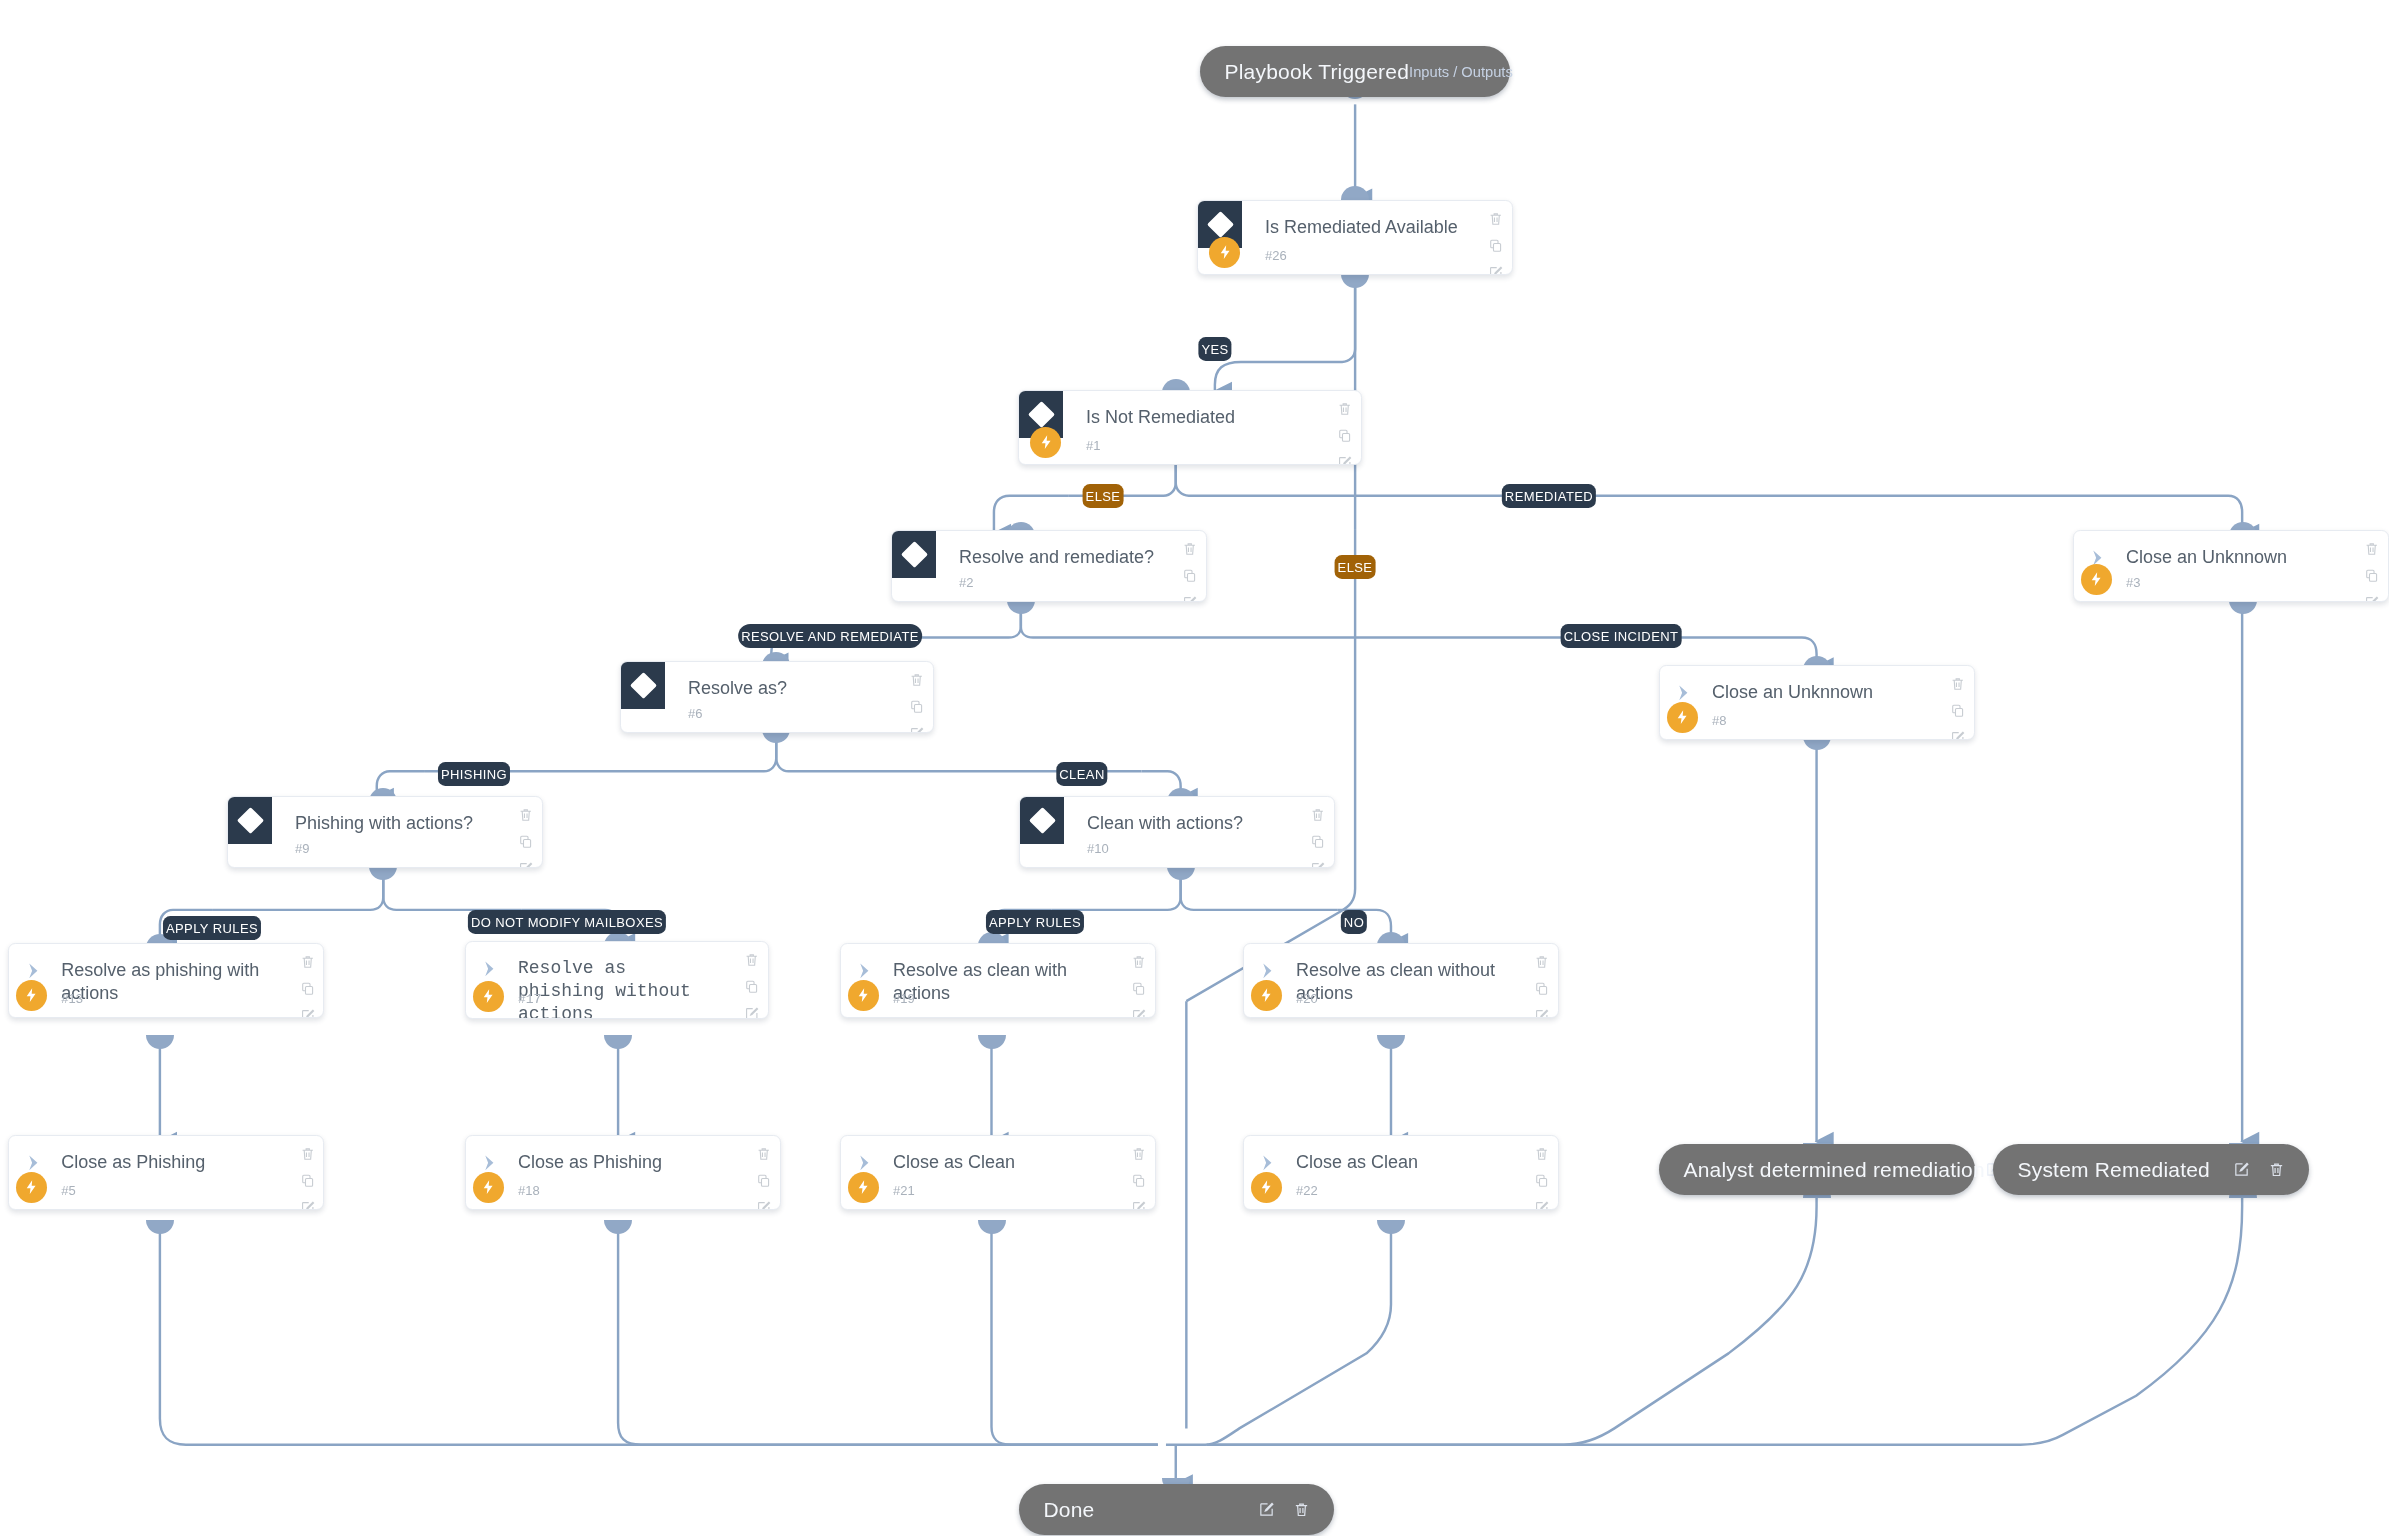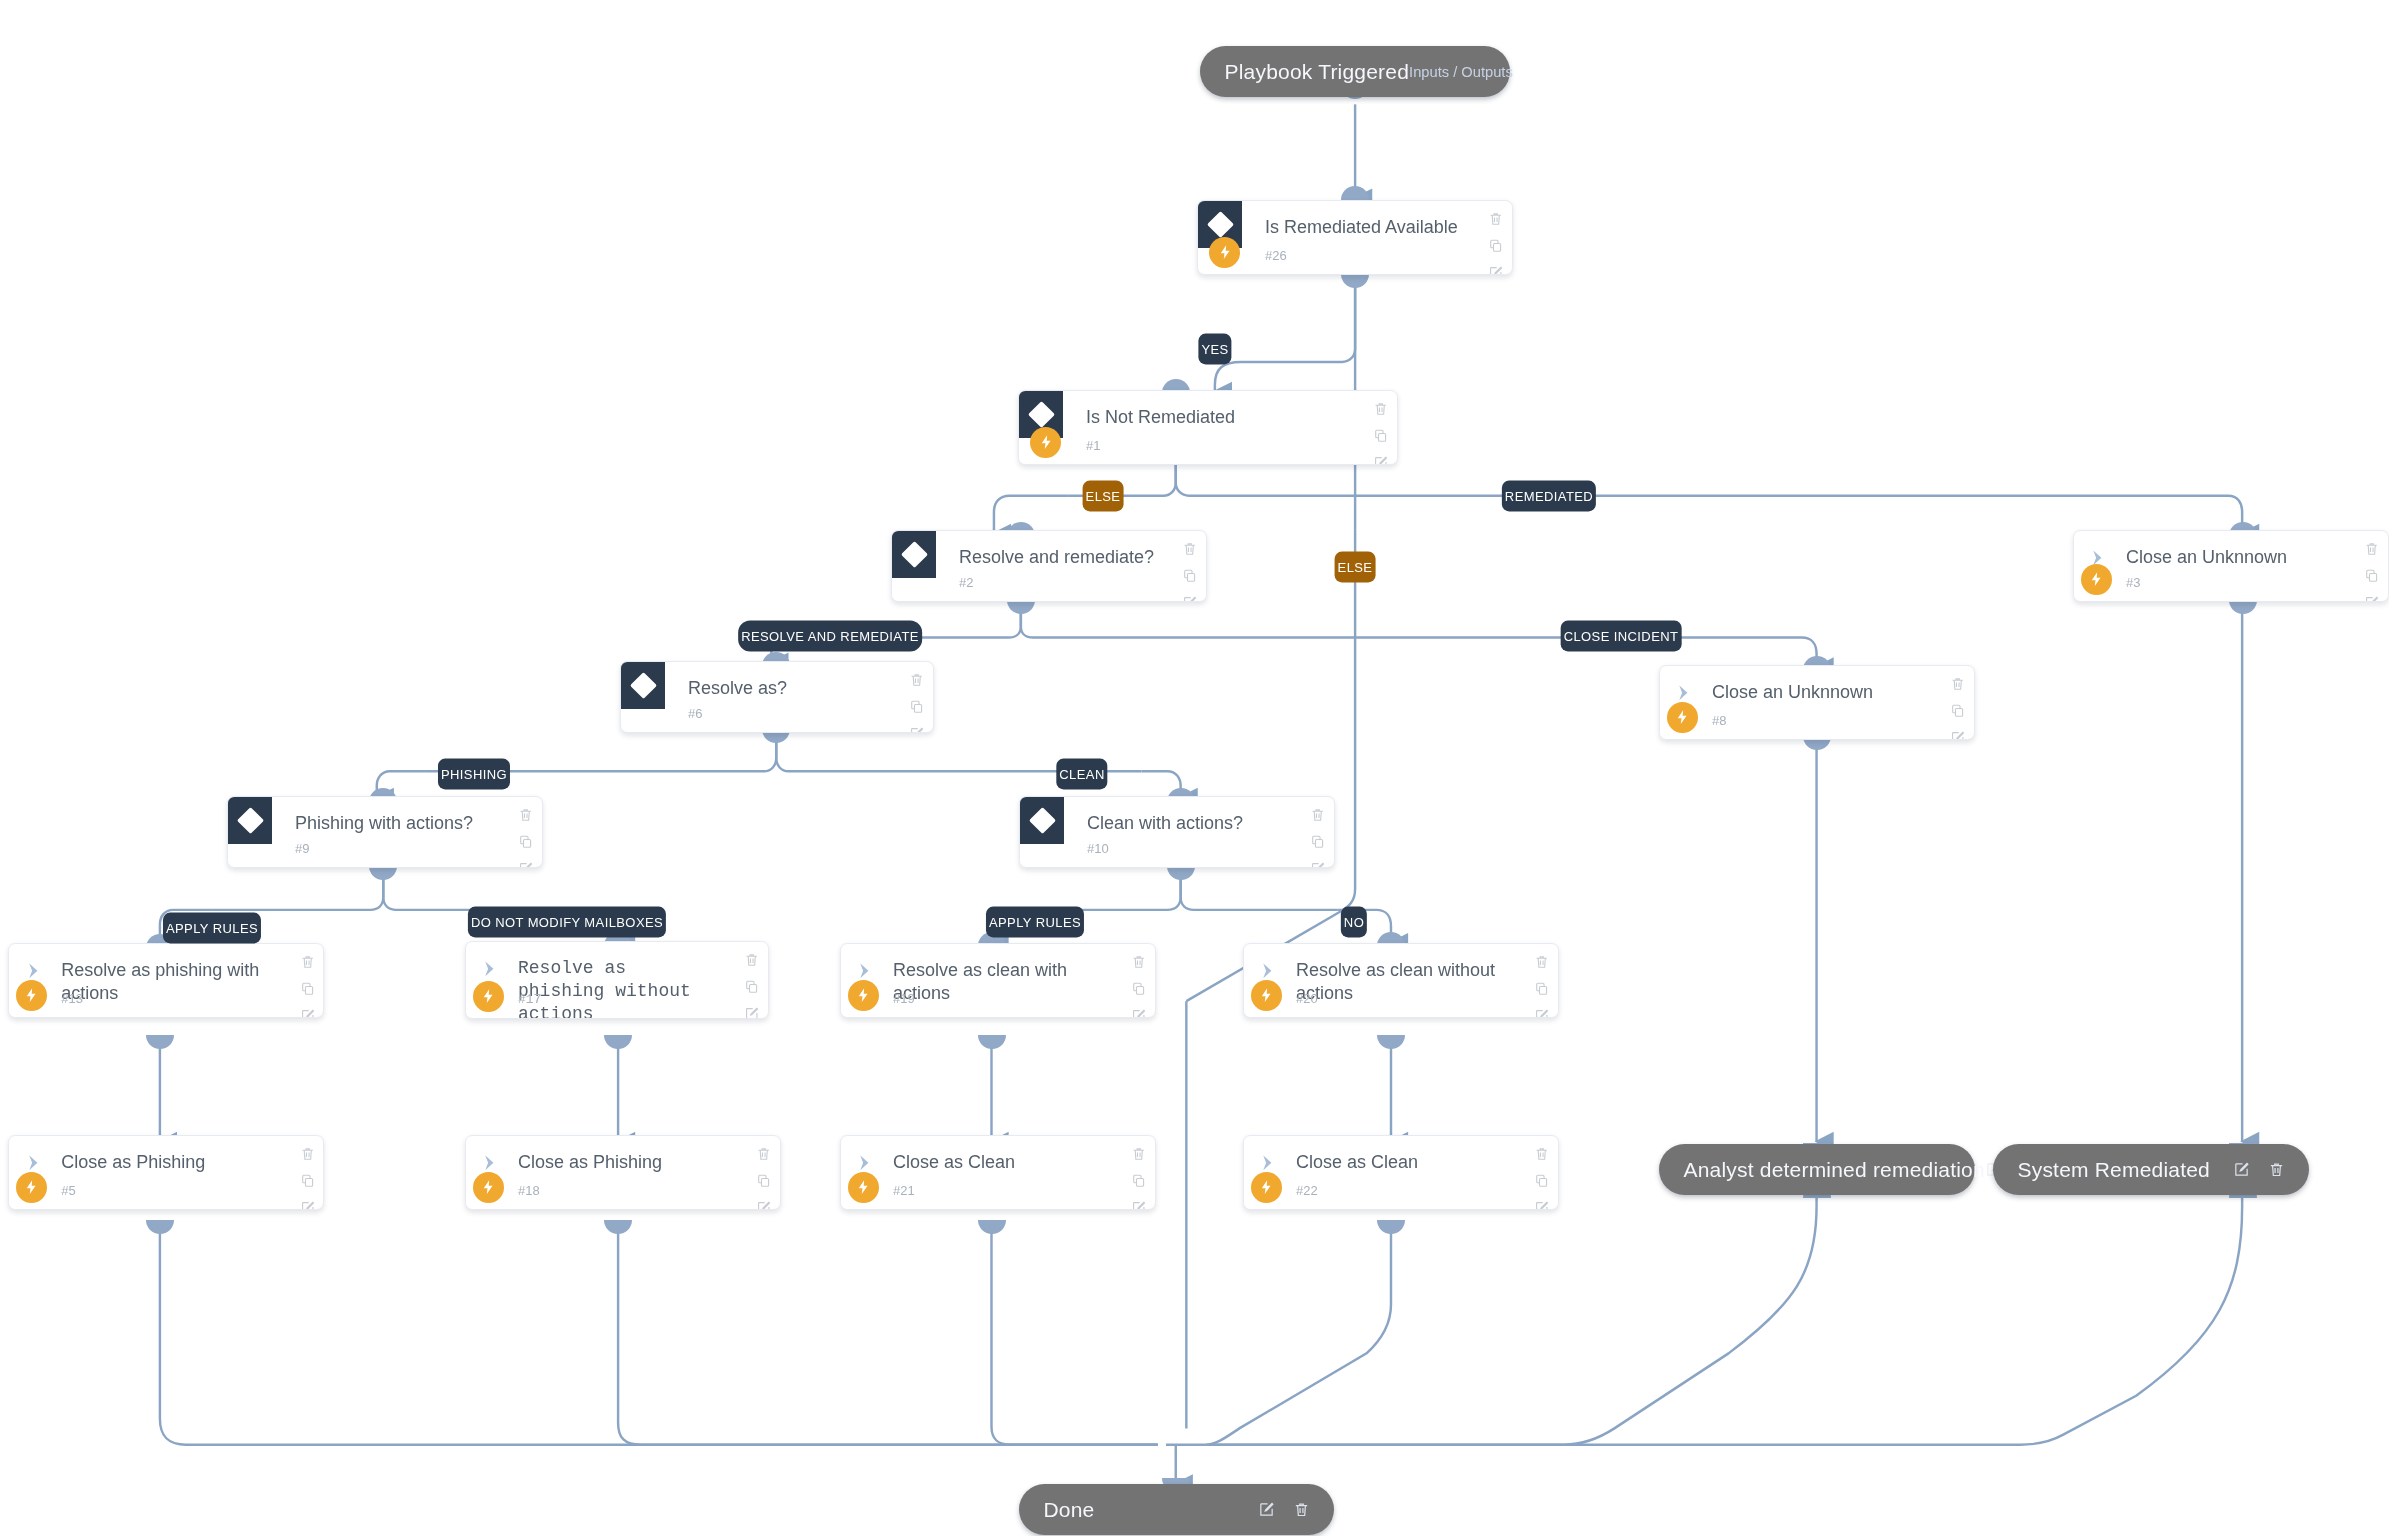--- a/index.html
+++ b/index.html
@@ -66,21 +66,21 @@
   .rail{
     position:absolute;right:8.2px;top:9.8px;display:flex;flex-direction:column;
     align-items:center;gap:11.4px;
   }
   .rail .ic{opacity:.55;}
 
   
   .blabel{
     position:absolute;display:flex;align-items:center;justify-content:center;
     background:#2b3a4c;color:#ffffff;border-radius:7.3px;
-    height:31px;padding:0 3px;box-sizing:border-box;
+    height:24px;padding:0 3px;box-sizing:border-box;
     font-size:13px;letter-spacing:0.4px;white-space:nowrap;
     transform:translate(-50%,-50%);
   }
   .blabel.else{background:#a16207;}
 
   
   .sock{
     position:absolute;width:28px;height:14px;background:#91a8c6;
     transform:translateX(-50%);
   }
@@ -239,21 +239,21 @@
         <span class="ic">
             <svg width="15.5" height="15.5" viewBox="0 0 24 24" fill="none" stroke="#9aa3ad" stroke-width="1.7">
               <path d="M4 4h9.5M4 4v16h16v-9"></path>
               <path d="M19.8 3.4 21 4.6l-8.7 8.7-2 .8.8-2Z"></path>
             </svg>
           </span>
       </div>
     </div>
   </div>
 
-  <div class="card cond" style="left:1018px;top:390px;width:380px;height:75px;">
+  <div class="card cond" style="left:1018px;top:390px;width:344px;height:75px;">
     <div class="body">
       <div class="diamond-block">
           <div class="diamond"></div>
         </div>
       <div class="bolt">
           <svg width="16.3" height="16.3" viewBox="0 0 24 24">
             <path d="M13.5 2 L5.5 13.5 L11 13.5 L10 22 L18.5 10 L12.8 10 Z" fill="#ffffff"></path>
           </svg>
         </div>
       <div class="title">Is Not Remediated</div>

